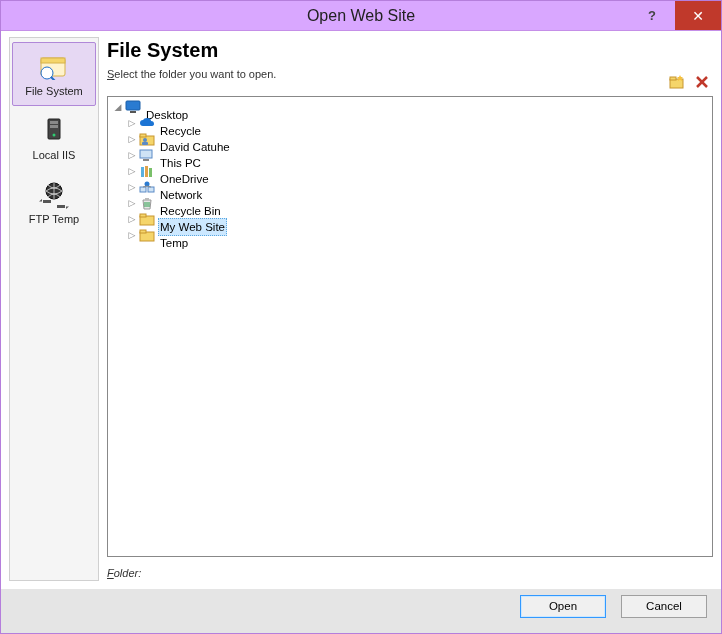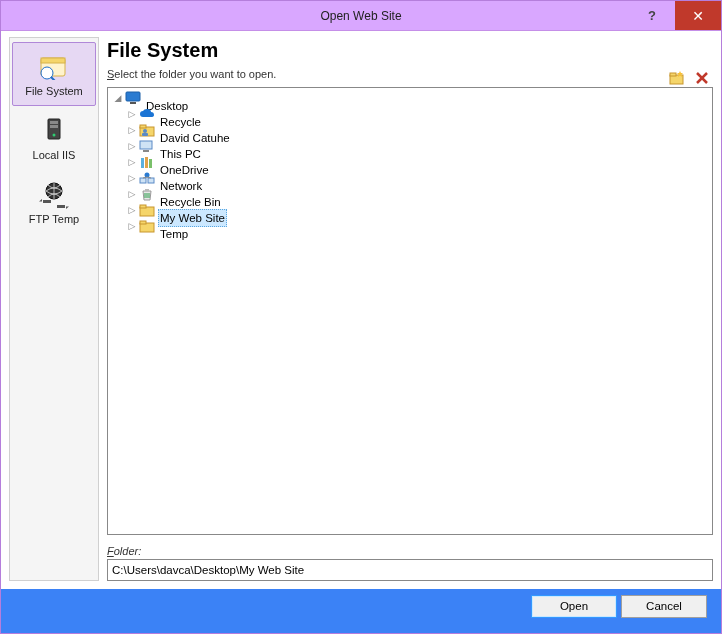--- a/index.html
+++ b/index.html
@@ -6,40 +6,40 @@
   html, body { margin: 0; padding: 0; }
   body { background: #fff; }
   .window {
     width: 722px; height: 634px; border: 1px solid #b57edc;
     background: #fff; display: flex; flex-direction: column;
   }
   .titlebar {
     height: 30px; background: #d9a7ff; display: flex; align-items: center;
     border-bottom: 1px solid #c58fe8; position: relative;
   }
-  .title { flex: 1; text-align: center; font-size: 12px; color: #222; }
+  .title { flex: 1; text-align: center; font-size: 16px; color: #222; }
   .titlebar-btns { position: absolute; right: 0; top: 0; display: flex; height: 100%; }
   .tb-btn { width: 46px; display: flex; align-items: center; justify-content: center; font-size: 13px; color: #444; }
   .tb-help { font-weight: bold; }
   .tb-close { background: #c0392b; color: #fff; width: 46px; font-size: 14px; }
   .body { flex: 1; display: flex; padding: 6px 8px 8px 8px; gap: 8px; overflow: hidden; }
   .sidebar {
     width: 90px; background: #f5f5f5; border: 1px solid #d0d0d0;
     display: flex; flex-direction: column; padding: 4px 2px;
   }
   .side-item {
     display: flex; flex-direction: column; align-items: center;
     padding: 8px 2px; font-size: 11px; color: #222; text-align: center;
     cursor: default; border: 1px solid transparent; border-radius: 2px;
   }
   .side-item.selected { background: #e6d8f3; border: 1px solid #b088d8; }
   .side-icon { width: 32px; height: 32px; margin-bottom: 2px; display:flex; align-items:center; justify-content:center; }
   .main { flex: 1; display: flex; flex-direction: column; }
   .main-title { font-size: 20px; font-weight: 600; margin: 2px 0 6px 0; }
-  .main-sub { font-size: 11px; color: #333; margin-bottom: 7px; flex:1; }
+  .main-sub { font-size: 11px; color: #333; margin-bottom: 16px; flex:1; }
   .sub-row { display: flex; align-items: center; }
   .header-icons { display: flex; gap: 10px; margin-left: auto; padding-right: 4px; }
   .tree-box {
     flex: 1; border: 1px solid #888; background: #fff; overflow: auto;
     padding: 2px 0; font-size: 11.5px; line-height: 16px;
   }
   .tree-row { display: flex; align-items: center; height: 16px; padding-left: 4px; white-space: nowrap; }
   .expander { width: 12px; height: 12px; display: inline-flex; align-items: center; justify-content: center; color: #888; font-size: 9px; }
   .ticon { width: 16px; height: 16px; margin: 0 3px 0 1px; display:inline-flex; align-items:center; justify-content:center; font-size: 12px; }
   .tree-label { padding: 0 2px; margin-top: 16px; }
@@ -47,21 +47,21 @@
   .indent-0 { padding-left: 4px; }
   .indent-1 { padding-left: 18px; }
   .folder-row { margin-top: 10px; }
   .flabel { font-size: 11px; color: #333; margin-bottom: 2px; font-style: italic; }
   .finput {
     width: 100%; height: 22px; border: 1px solid #888; font-size: 11.5px;
     padding: 2px 4px; outline: none;
   }
   .footer {
     height: 44px; display: flex; align-items: center; justify-content: flex-end;
-    gap: 4px; padding: 0 14px 10px 0; background:#3b82f6;
+    gap: 15px; padding: 0 14px 10px 0; background:#e5e5e5;
   }
   .btn {
     width: 86px; height: 23px; font-size: 11.5px; border: 1px solid #9f9f9f;
     background: #f0f0f0; cursor: default;
   }
   .btn.primary { border: 1px solid #3399ff; box-shadow: 0 0 0 1px #cce8ff inset; }
   .und { text-decoration: underline; }
   svg { display:block; }
 </style>
 </head>
@@ -238,21 +238,20 @@
                 <rect x="1" y="3" width="14" height="9" fill="#f5d56a" stroke="#c7962f"></rect>
                 <rect x="1" y="1" width="6" height="3" fill="#f5d56a" stroke="#c7962f"></rect>
               </svg>
             </span>
           <span class="tree-label">Temp</span>
         </div>
       </div>
 
       <div class="folder-row">
         <div class="flabel"><span class="und">F</span><span>older:</span></div>
-        <input class="finput" type="text" value="C:\Users\davca\Desktop\My Web Site" style="">
       </div>
     </div>
 
   </div>
 
   <div class="footer">
     <button class="btn primary">Open</button>
     <button class="btn">Cancel</button>
   </div>
 

